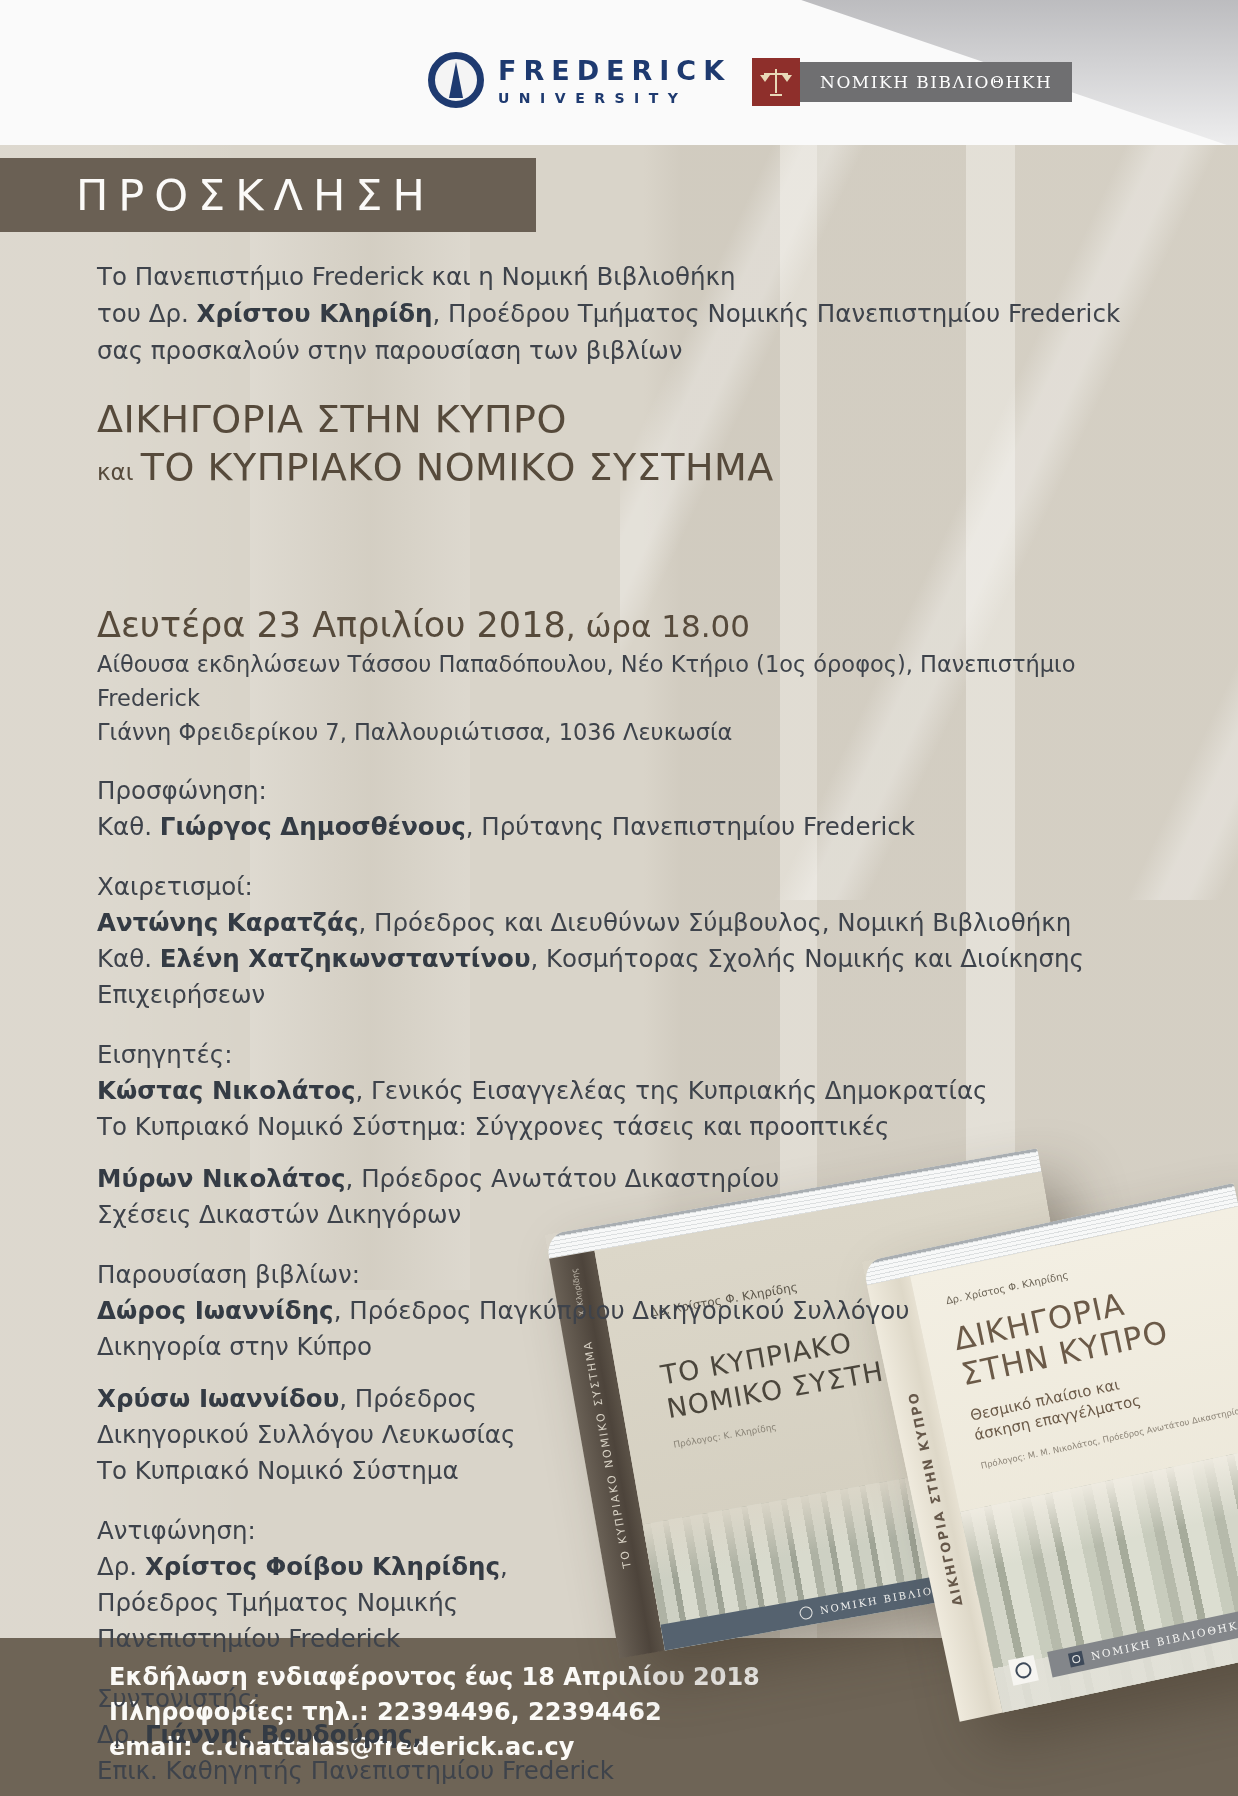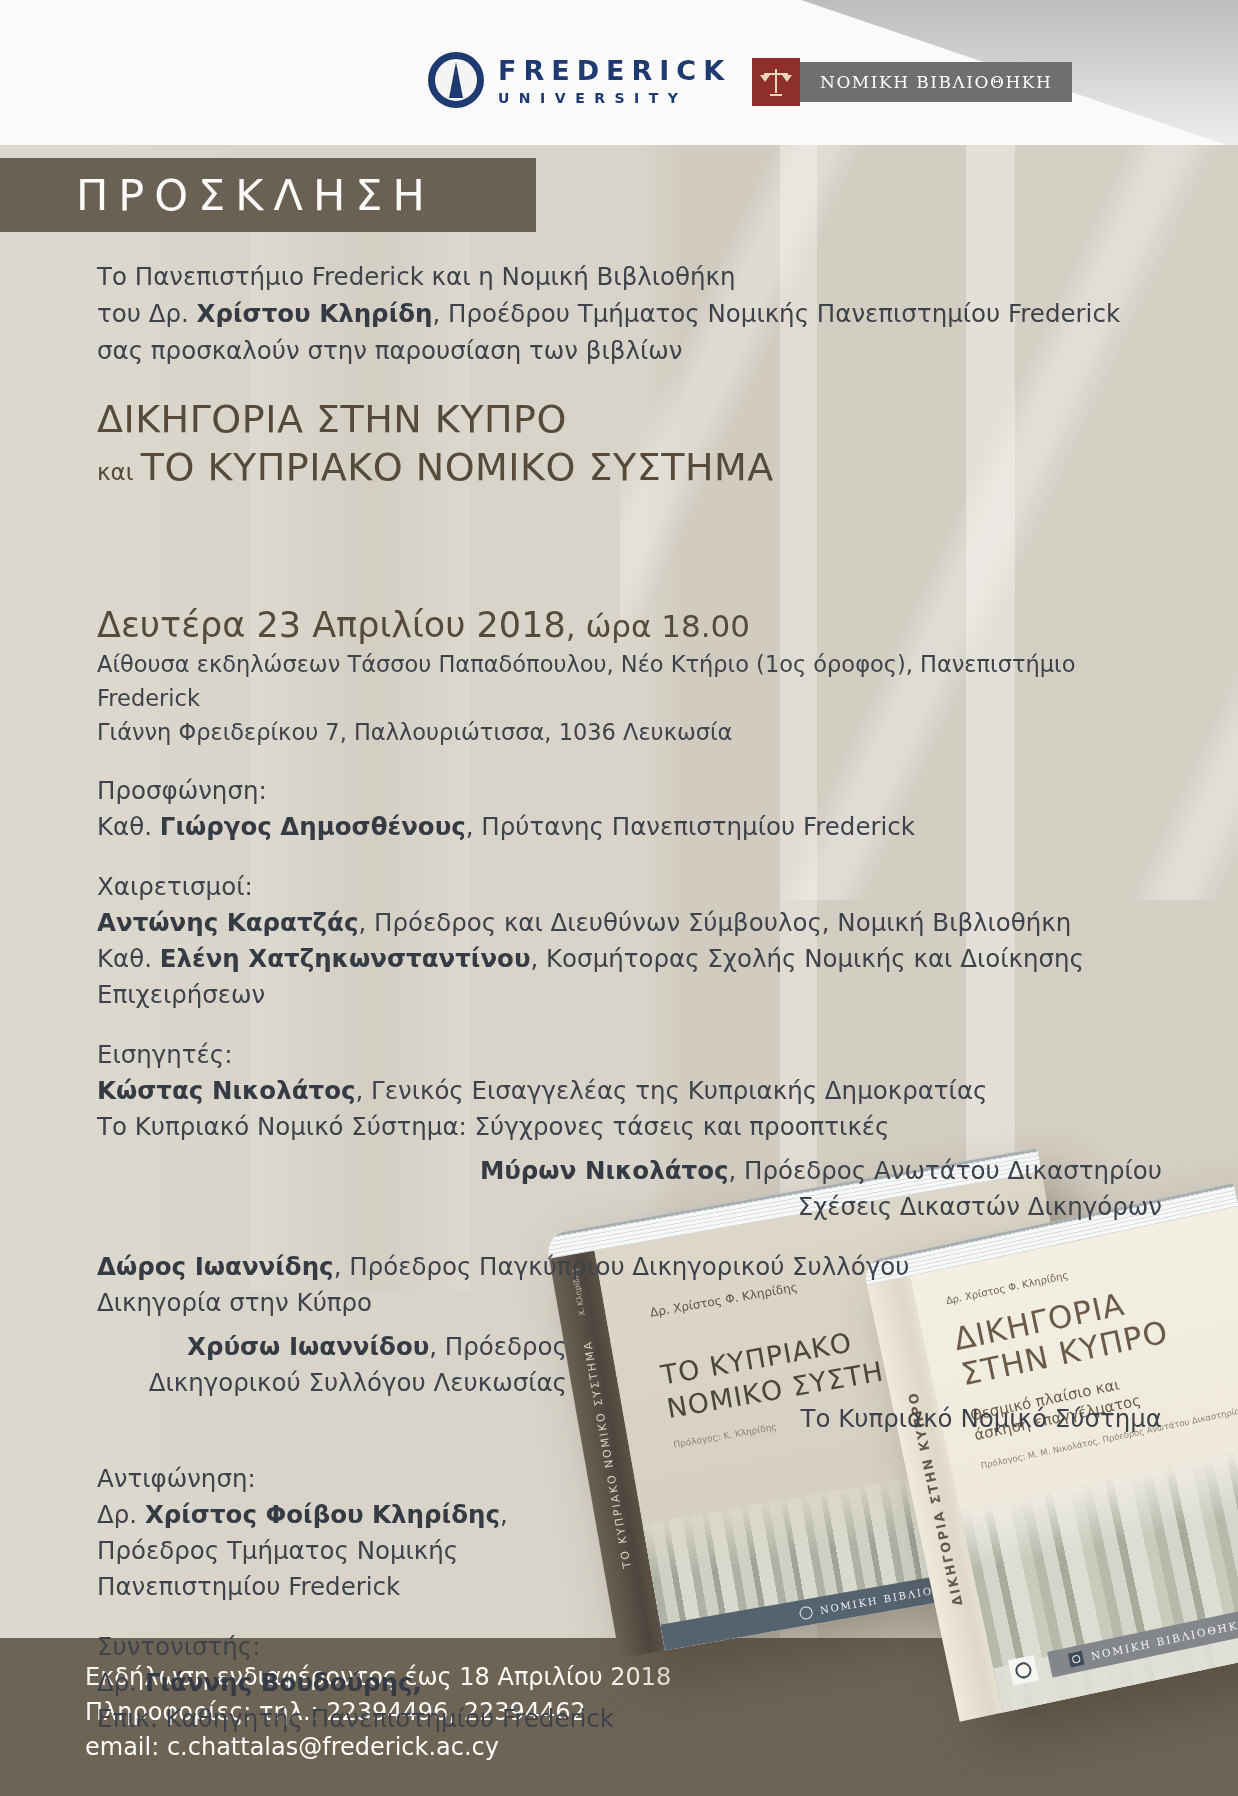--- a/index.html
+++ b/index.html
@@ -86,21 +86,21 @@
   .title-block .kai { font-size:23px; letter-spacing:0; }
 
   .date-line { margin-top:108px; color:#564a3b; font-size:35px; line-height:42px; }
   .date-line .time { font-size:31px; }
 
   .venue p { font-size:22.5px; line-height:34px; }
 
   .section { margin-top:24px; }
   .section .label { line-height:36px; }
   .section .row, .section .note { line-height:36px; }
-  .section .entry + .entry { margin-top:8px;text-align:right; }
+  .section .entry + .entry { margin-top:16px; }
   .narrow { max-width:470px; }
 
   
   .books { position:absolute; left:0; top:0; width:100%; height:100%; z-index:2; pointer-events:none; }
   .book { position:absolute; transform-origin:left top; }
   .book-inner { width:100%; height:100%; display:flex; flex-direction:column;
     box-shadow:22px 30px 55px rgba(60,50,38,.38); }
   .pages {
     height:24px; flex:0 0 auto;
     background:
@@ -158,21 +158,21 @@
     color:#f4f4f2; font-family:"DejaVu Serif", serif; font-size:10.5px; letter-spacing:2px;
   }
   .pub-emblem-sq { width:14px; height:14px; background:#3e4a5a; position:relative; flex:0 0 auto; }
   .pub-emblem-sq::after { content:""; position:absolute; inset:3px; border:1.5px solid #e8e8e6; border-radius:50%; }
   .white-emblem { position:absolute; left:16px; bottom:24px; width:26px; height:26px; background:#f6f5f1;
     display:flex; align-items:center; justify-content:center; }
   .white-emblem::after { content:""; width:12px; height:12px; border:2px solid #3e4a5a; border-radius:50%; }
 
   
   .footer { position:absolute; left:0; top:1638px; width:100%; height:158px; background:#6e6456; z-index:1; }
-  .footer-text { position:absolute; left:85px; top:22px; color:#fbfaf7; font-weight:400; }
+  .footer-text { position:absolute; left:109px; top:22px; color:#fbfaf7; font-weight:700; }
   .footer-text p { font-size:24px; line-height:35px; }
   .footer-text .email-link { text-decoration:none; color:#fbfaf7; }
 </style>
 </head>
 <body>
 
 <div class="page">
 
   <div class="bg-body"></div>
   <div class="bg-column-soft"></div>
@@ -244,20 +244,21 @@
         <p class="row"><span></span><span class="name">Κώστας Νικολάτος</span><span>, Γενικός Εισαγγελέας της Κυπριακής Δημοκρατίας</span></p>
         <p class="note">Το Κυπριακό Νομικό Σύστημα: Σύγχρονες τάσεις και προοπτικές</p>
       </div>
       <div class="entry">
         <p class="row"><span></span><span class="name">Μύρων Νικολάτος</span><span>, Πρόεδρος Ανωτάτου Δικαστηρίου</span></p>
         <p class="note">Σχέσεις Δικαστών Δικηγόρων</p>
       </div>
     </div>
 
     <div class="section">
+      <p class="label">Παρουσίαση βιβλίων:</p>
       <div class="entry">
         <p class="row"><span></span><span class="name">Δώρος Ιωαννίδης</span><span>, Πρόεδρος Παγκύπριου Δικηγορικού Συλλόγου</span></p>
         <p class="note">Δικηγορία στην Κύπρο</p>
       </div>
       <div class="entry">
         <p class="row narrow"><span></span><span class="name">Χρύσω Ιωαννίδου</span><span>, Πρόεδρος Δικηγορικού Συλλόγου Λευκωσίας</span></p>
         <p class="note">Το Κυπριακό Νομικό Σύστημα</p>
       </div>
     </div>
 

